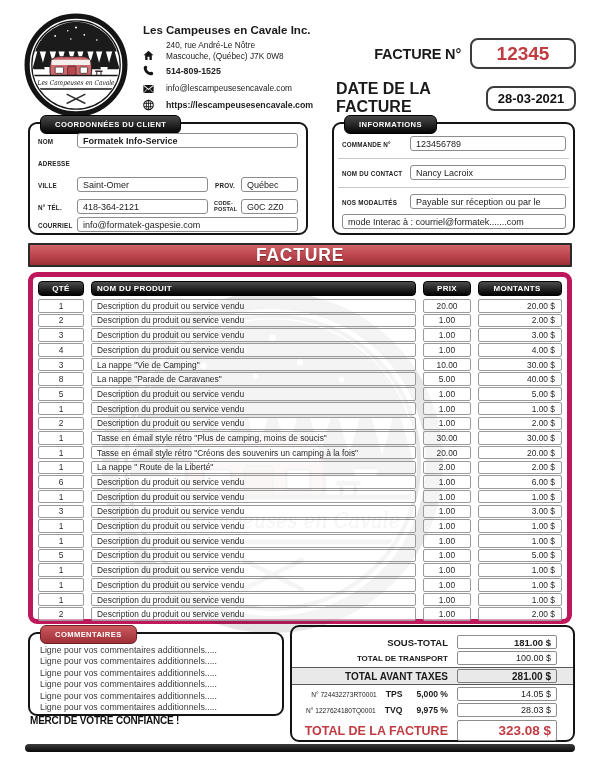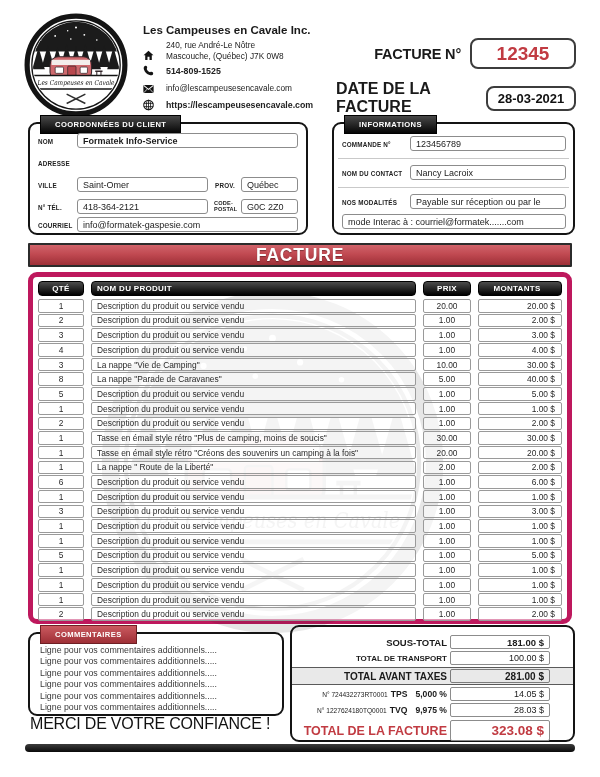--- a/index.html
+++ b/index.html
@@ -17,21 +17,21 @@
   .c-txt.bold{font-weight:bold;font-size:8.8px}
   .meta{position:absolute;right:24px;top:38px;width:240px}
   .meta-row{display:flex;align-items:center;justify-content:flex-end;gap:9px;margin-bottom:11px}
   .meta-lbl1{font-size:14.5px;font-weight:bold;letter-spacing:-.2px}
   .meta-lbl2{font-size:16px;font-weight:bold}
   .num-box{width:106px;height:31px;border:2px solid #3c3c3c;border-radius:8px;display:flex;align-items:center;justify-content:center;font-size:19px;font-weight:bold;color:#c13b42;background:#fff}
   .date-box{width:110px;height:25px;border:2px solid #3c3c3c;border-radius:8px;display:flex;align-items:center;justify-content:center;font-size:13px;font-weight:bold;color:#111;background:#fff}
 
   
   .frame{position:absolute;border:2px solid #141414;border-radius:9px;background:#fff}
-  .pill{position:absolute;top:-9px;left:10px;background:linear-gradient(#484848,#050505);color:#fff;font-weight:bold;font-size:7.6px;letter-spacing:.4px;padding:4px 14px;border-radius:0;border:1px solid #000;white-space:nowrap}
+  .pill{position:absolute;top:-9px;left:10px;background:linear-gradient(#484848,#050505);color:#fff;font-weight:bold;font-size:7.6px;letter-spacing:.4px;padding:4px 14px;border-radius:6px;border:1px solid #000;white-space:nowrap}
   .pill.red{background:linear-gradient(#cb5a60,#9e2f36);border-color:#6e1f24}
   .flabel{position:absolute;font-size:6.3px;font-weight:bold;color:#222;letter-spacing:.2px}
   .field{position:absolute;border:1px solid #8c8c8c;border-radius:3px;background:#fff;font-size:9px;color:#1c1c1c;display:flex;align-items:center;padding:0 5px;height:15px;white-space:nowrap;overflow:hidden}
   .field.bold{font-weight:bold}
   .sep{position:absolute;left:4px;right:4px;height:1px;background:#c9c9c9}
 
   
   .banner{position:absolute;left:28px;top:243px;width:544px;height:24px;border:2px solid #2b2b2b;border-radius:1px;background:linear-gradient(#d0636a 0%,#c14a52 45%,#9e2f37 100%);display:flex;align-items:center;justify-content:center;color:#fff;font-size:17.5px;font-weight:bold;letter-spacing:.8px;text-shadow:0 1px 1px rgba(0,0,0,.35)}
 
   
@@ -45,36 +45,36 @@
   .c-prix{flex:0 0 48px;justify-content:center}
   .c-amt{flex:0 0 84px;justify-content:flex-end;padding-right:6px}
   .watermark{position:absolute;left:100px;top:290px;width:345px;height:345px;opacity:.10;z-index:1;pointer-events:none}
 
   
   .comments{position:absolute;left:28px;top:632px;width:256px;height:84px;border:2px solid #141414;border-radius:9px;background:#fff;padding:11px 10px 0 10px}
   .comment-line{font-size:8.8px;line-height:11.4px;color:#3a3a3a}
 
   
   .totals{position:absolute;left:290px;top:625px;width:285px;height:117px;border:2px solid #141414;border-radius:9px;background:#fff;padding-top:8px}
-  .t-row{display:flex;align-items:center;justify-content:flex-end;gap:3px;padding-right:23px;margin-bottom:2px}
+  .t-row{display:flex;align-items:center;justify-content:flex-end;gap:9px;padding-right:16px;margin-bottom:2px}
   .t-lbl{font-size:9.5px;font-weight:bold;text-align:right}
   .t-lbl.small{font-size:8px}
   .t-box{width:100px;height:14px;border:1px solid #8c8c8c;border-radius:2px;background:#fff;font-size:9.5px;font-weight:bold;display:flex;align-items:center;justify-content:flex-end;padding-right:5px}
   .t-row.band{background:#e9e9e9;border-top:1.5px solid #5a5a5a;border-bottom:1.5px solid #5a5a5a;height:18px;margin:2px 0}
   .t-row.band .t-lbl{font-size:10px}
   .t-row.band .t-box{background:transparent;border-color:#7c7c7c;font-size:10px}
   .taxreg{font-size:6.6px;font-weight:normal;color:#222}
   .taxname{font-size:8.6px;font-weight:bold;}
   .taxrate{font-size:8.6px;font-weight:bold;margin-left:5px}
   .t-row .t-box.plain{font-weight:normal;font-size:9px}
   .t-row.grand{margin-top:3px}
   .t-row.grand .t-lbl{font-size:12.5px;color:#c13b42}
   .t-row.grand .t-box{height:21px;font-size:13.5px;color:#c13b42}
 
-  .thanks{position:absolute;left:30px;top:715px;font-size:16px;font-weight:normal;letter-spacing:-.2px;color:#111}
+  .thanks{position:absolute;left:30px;top:715px;font-size:10px;font-weight:bold;letter-spacing:-.2px;color:#111}
   .bottombar{position:absolute;left:25px;top:744px;width:550px;height:8px;border-radius:4px;background:linear-gradient(#3c3c3c,#0a0a0a)}
 </style>
 </head>
 <body>
 
 <svg width="0" height="0" style="position:absolute">
   <defs>
     <clipPath id="logoClip">
         <circle cx="50" cy="50" r="41.5"></circle>
       </clipPath>

